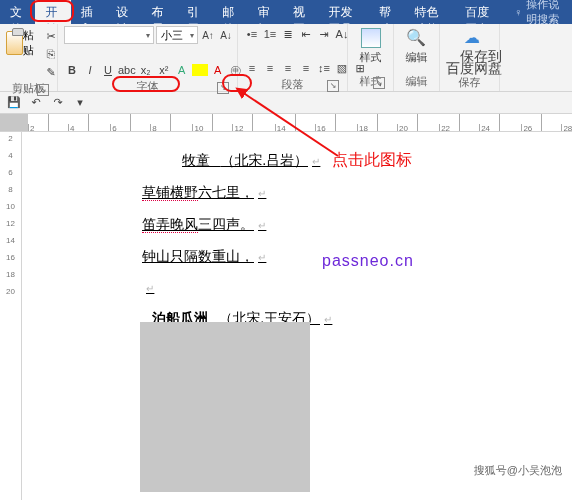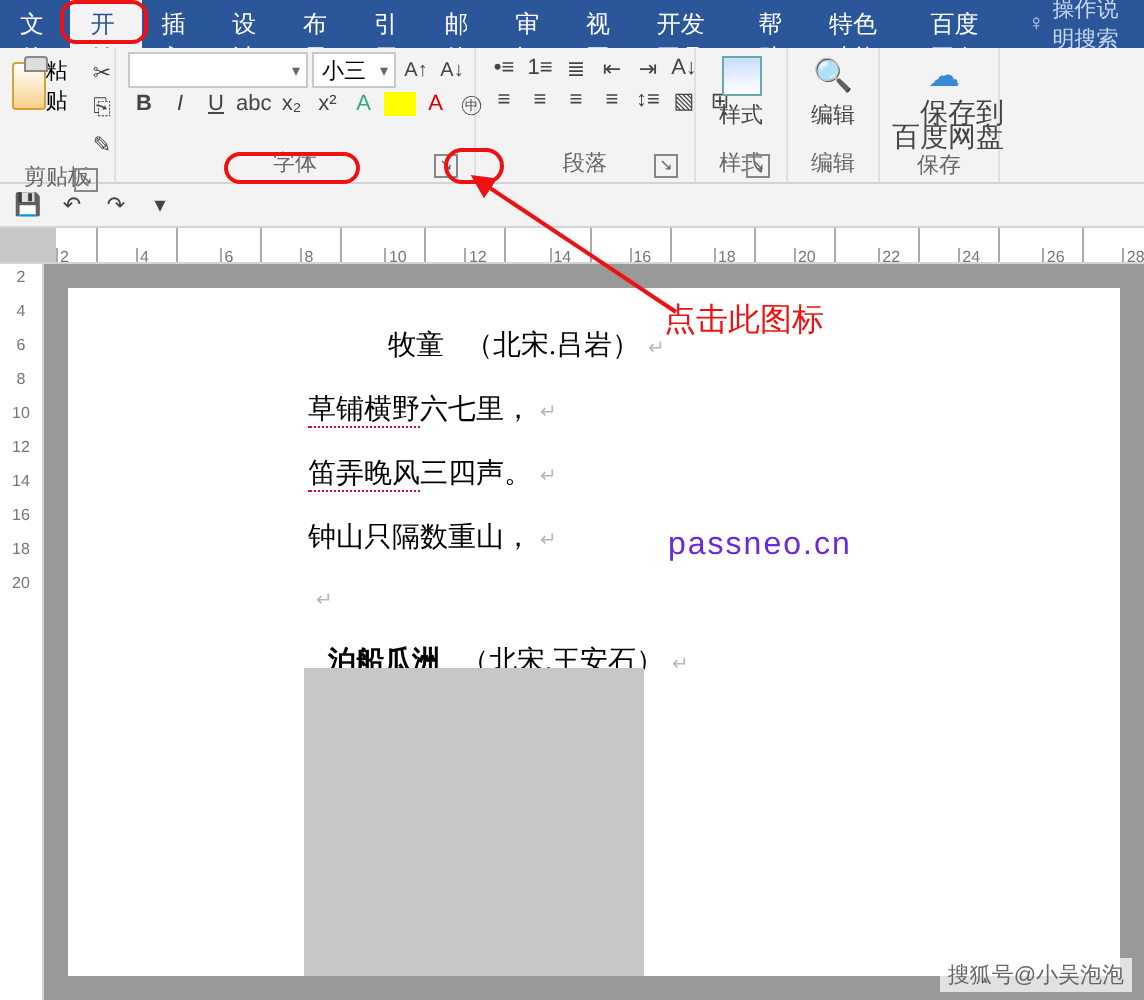--- a/index.html
+++ b/index.html
@@ -8,46 +8,46 @@
   .tab { padding: 4px 10px; cursor: pointer; font-size: 12px; }
   .tab.active { background: #f3f3f3; color: #2b579a; }
   .tellme { margin-left: auto; display: flex; align-items: center; padding: 0 8px; color: #cbd9ef; font-size: 11px; gap: 4px; }
   .ribbon { background: #f3f3f3; border-bottom: 1px solid #d4d4d4; height: 68px; display: flex; position: relative; }
   .group { border-right: 1px solid #e0e0e0; display: flex; flex-direction: column; padding: 2px 6px 0; }
   .group-body { flex: 1; display: flex; gap: 4px; align-items: flex-start; }
   .group-label { text-align: center; font-size: 11px; color: #666; padding: 1px 0 2px; position: relative; }
   .paste-big { display: flex; flex-direction: row; align-items: center; padding-top: 2px; }
   .clip-icon { width: 22px; height: 24px; background: linear-gradient(#fff,#f6d08a); border:1px solid #d4a13a; border-radius:2px; position: relative; }
   .clip-icon:before { content:""; position:absolute; top:-4px; left:5px; width:10px; height:6px; border:1px solid #888; border-radius:2px 2px 0 0; background:#ddd; }
-  .fontbox { display:flex; flex-direction:column; gap:0; }
+  .fontbox { display:flex; flex-direction:column; gap:18px; }
   .row { display:flex; gap:2px; align-items:center; }
   .combo { border:1px solid #c8c8c8; background:#fff; height:18px; display:flex; align-items:center; padding:0 14px 0 4px; position:relative; font-size:11px; }
   .combo:after { content:"▾"; position:absolute; right:3px; font-size:8px; color:#666; }
   .btn { min-width:16px; height:16px; display:flex; align-items:center; justify-content:center; color:#444; font-size:11px; cursor:pointer; }
   .btn.small-icon { font-size:10px; }
   .launcher { position:absolute; right:2px; bottom:2px; width:12px; height:12px; border:1px solid #888; font-size:8px; line-height:9px; text-align:center; color:#666; cursor:pointer; }
   .bigbtn { display:flex; flex-direction:column; align-items:center; justify-content:center; width:44px; padding-top:2px; gap:2px; font-size:11px; color:#444; }
   .bigbtn .ic { width:20px; height:20px; }
   .qat { background:#f3f3f3; border-bottom:1px solid #d4d4d4; height:22px; display:flex; align-items:center; gap:6px; padding:0 6px; color:#555; }
   .ruler { background:#fff; border-bottom:1px solid #d4d4d4; height:18px; position:relative; overflow:hidden; font-size:8px; color:#777; }
   .ruler .dark { position:absolute; top:0; left:0; width:28px; height:100%; background:#c7c7c7; }
   .ruler .ticks { position:absolute; left:28px; top:0; height:100%; white-space:nowrap; }
   .ruler .tick { display:inline-block; width:20px; border-left:1px solid #aaa; height:100%; text-align:left; padding-left:1px; }
   .page-area { display:flex; height:368px; background:#999; }
   .vruler { width:22px; background:#fff; border-right:1px solid #d4d4d4; position:relative; font-size:8px; color:#777; display:flex; flex-direction:column; align-items:center; padding-top:2px; gap:8px; }
-  .paper { flex:1; background:#fff; margin:12px; padding:20px 0 0 120px; position:relative; overflow:hidden; }
+  .paper { flex:1; background:#fff; margin:0; padding:20px 0 0 120px; position:relative; overflow:hidden;text-decoration:underline; }
   .poem-title { font-family: SimSun, serif; font-size:14px; }
   .poem-line { font-family: SimSun, serif; font-size:14px; margin-top:14px; }
   .ret { color:#b8b8b8; font-size:10px; margin-left:4px; }
   .highlight-block { position:absolute; background:#c7c7c7; }
   .annot { position:absolute; border:2px solid #e11; border-radius:8px; pointer-events:none; }
   .arrow { position:absolute; pointer-events:none; }
   .callout { position:absolute; color:#e11; font-size:16px; font-weight:500; }
   .watermark { position:absolute; color:#6d28d9; font-size:16px; letter-spacing:1px; }
-  .footer-credit { position:absolute; bottom:4px; right:6px; background:rgba(255,255,255,.7); font-size:11px; color:#666; padding:1px 4px; }
+  .footer-credit { position:absolute; bottom:21px; right:6px; background:rgba(255,255,255,.7); font-size:11px; color:#666; padding:1px 4px; }
   .underline-dash { border-bottom:1px dotted #d04; }
 </style>
 </head>
 <body>
 
 <div class="tabbar">
   <div class="tab">文件</div>
   <div class="tab active">开始</div>
   <div class="tab">插入</div>
   <div class="tab">设计</div>

